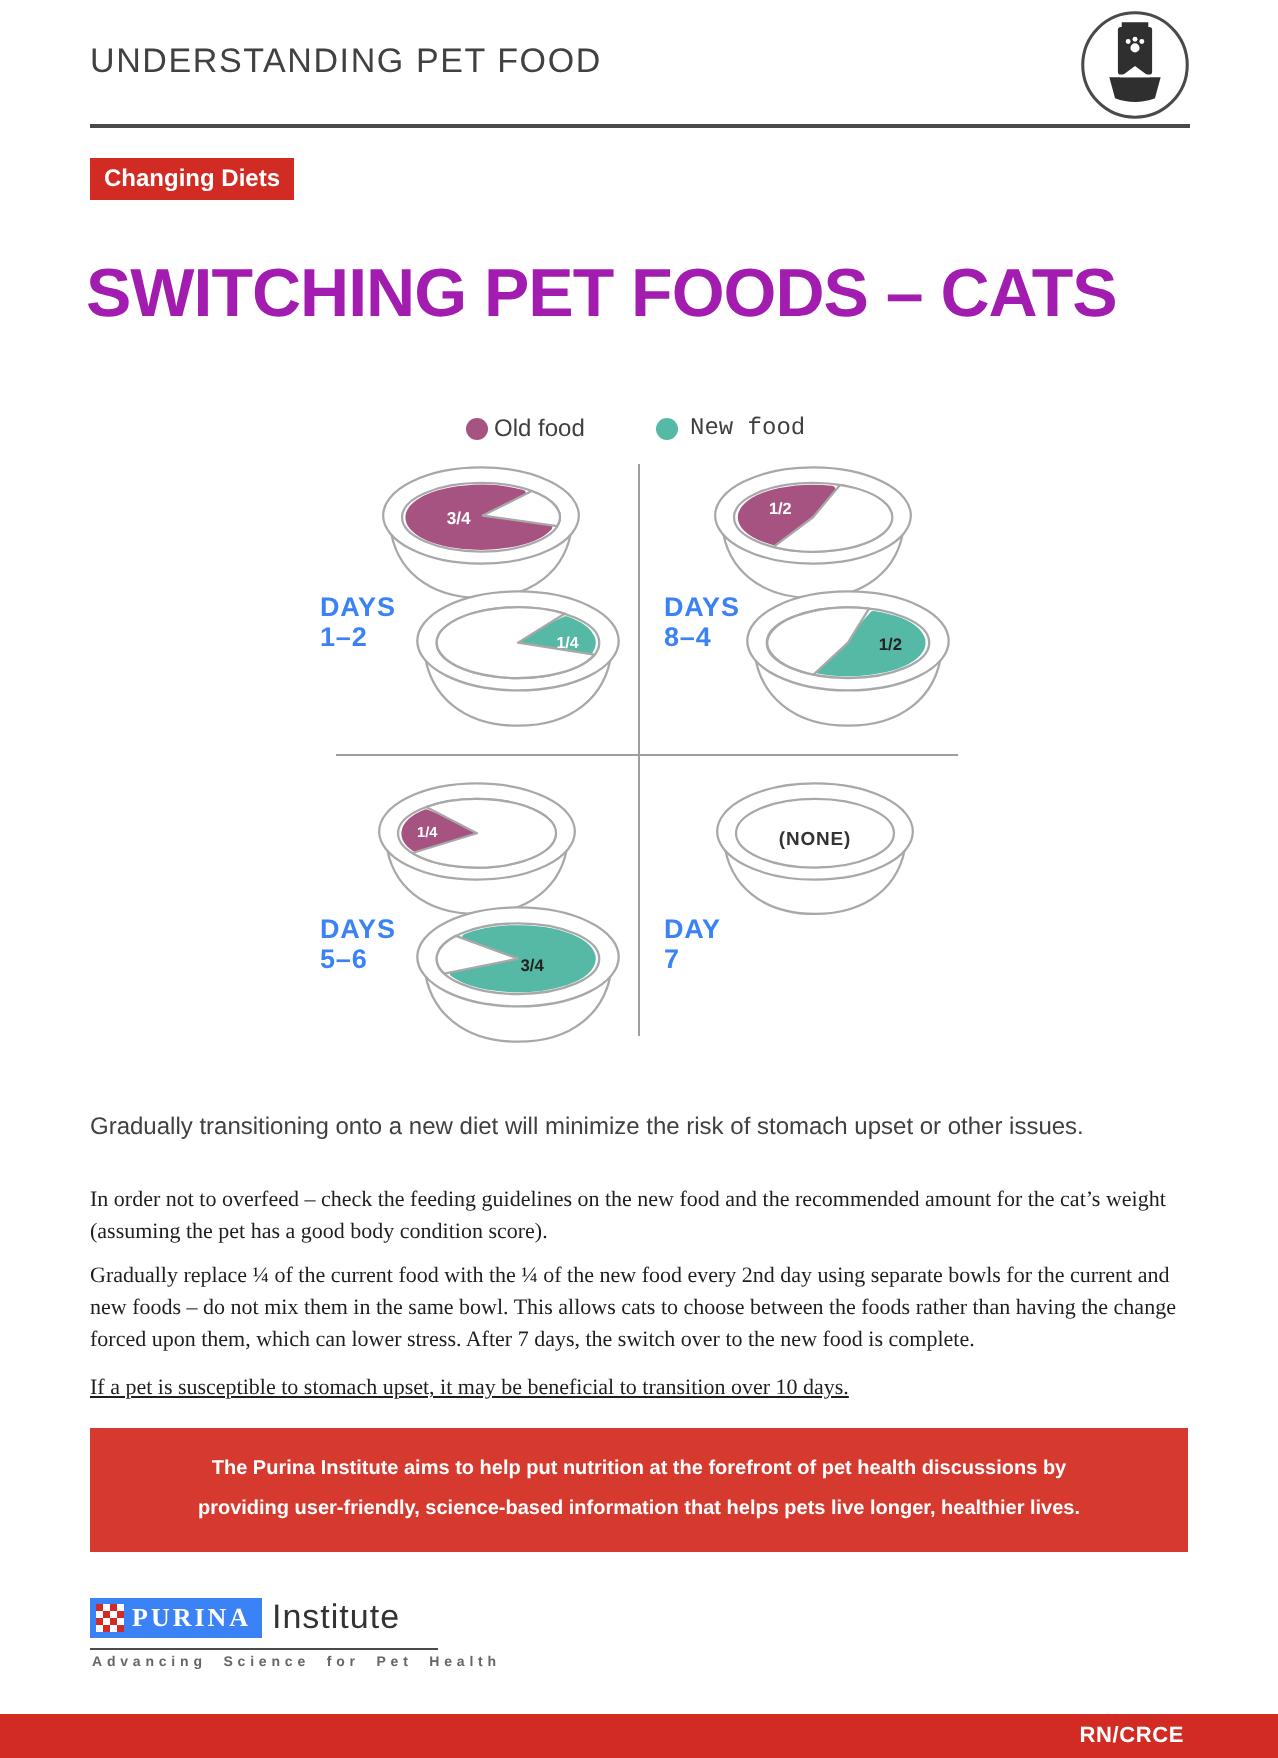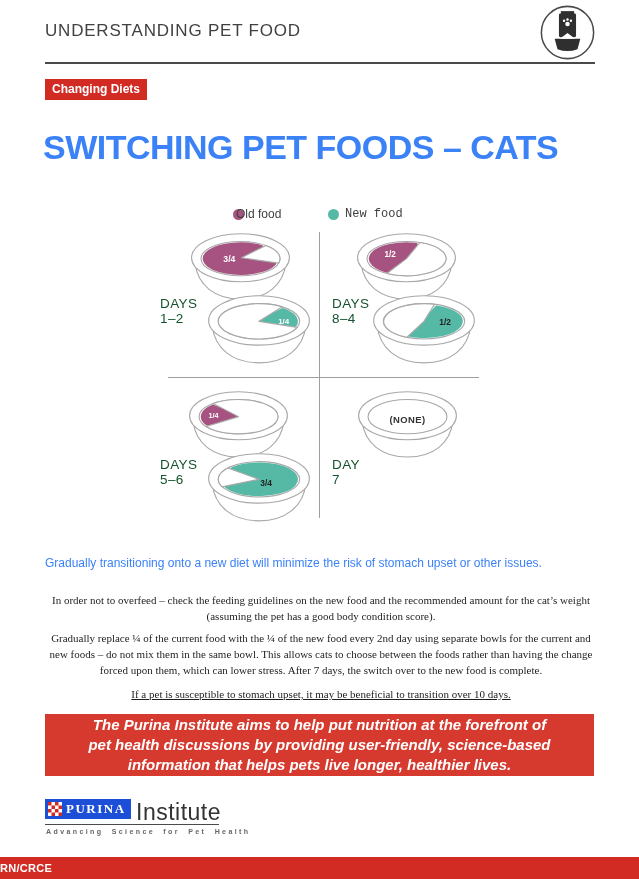--- a/index.html
+++ b/index.html
@@ -6,60 +6,60 @@
   .page{position:relative;width:639px;height:879px;background:#ffffff;margin:0 auto;
         font-family:"Liberation Sans",sans-serif;overflow:hidden;}
   .abs{position:absolute;}
 
   
   .hdr-title{left:45px;top:21px;font-size:17px;letter-spacing:.8px;color:#414141;}
   .hdr-icon{left:539px;top:4px;width:57px;height:57px;}
   .hdr-rule{left:45px;top:62px;width:550px;height:2px;background:#4a4a4a;}
   .badge{left:45px;top:79px;background:#d22b24;color:#fff;font-size:12px;font-weight:bold;
          padding:3px 7px 4px 7px;}
-  .doc-title{left:43px;top:128px;font-size:34px;font-weight:bold;letter-spacing:-.5px;color:#3b82f6;}
+  .doc-title{left:43px;top:128px;font-size:34px;font-weight:bold;letter-spacing:-.5px;color:#a21caf;}
 
   
   .dot{width:11px;height:11px;border-radius:50%;}
   .leg-txt{font-size:12px;color:#3f3f3f;top:207px;}
 
   
   .divider-v{left:319px;top:232px;width:1px;height:286px;background:#9f9f9f;}
   .divider-h{left:168px;top:377px;width:311px;height:1px;background:#9f9f9f;}
-  .qlabel{font-size:13.5px;font-weight:normal;color:#14532d;line-height:15px;letter-spacing:.4px;}
+  .qlabel{font-size:13.5px;font-weight:bold;color:#3b82f6;line-height:15px;letter-spacing:.4px;}
   .bowl-sm{width:103px;height:73px;}
   .bowl-lg{width:106px;height:77px;}
   .bowl svg{display:block;width:100%;height:100%;}
   .frac{font-family:"Liberation Sans",sans-serif;font-weight:bold;}
 
   
-  .highlight{left:45px;top:556px;width:560px;font-size:12px;color:#3b82f6;}
+  .highlight{left:45px;top:556px;width:560px;font-size:12px;color:#404040;}
   .para{left:45px;width:552px;font-family:"Liberation Serif",serif;font-size:11px;
-        line-height:16px;color:#1e1e1e;text-align:center;}
+        line-height:16px;color:#1e1e1e;}
   .p1{top:592px;} .p2{top:630px;} .p3{top:686px;text-decoration:underline;}
 
   
   .info-box{left:45px;top:714px;width:549px;height:62px;background:#d6392e;color:#fff;
             display:flex;align-items:center;justify-content:center;text-align:center;}
-  .info-box span{font-size:15px;font-weight:bold;line-height:20px;padding:0 42px;font-style:italic;}
-
-  
-  .logo-black{left:45px;top:799px;width:86px;height:20px;background:#1d4ed8;display:flex;
+  .info-box span{font-size:10px;font-weight:bold;line-height:20px;padding:0 42px;}
+
+  
+  .logo-black{left:45px;top:799px;width:86px;height:20px;background:#3b82f6;display:flex;
               align-items:center;padding:0;}
   .logo-checker{margin-left:3px;}
   .logo-purina{color:#fff;font-family:"Liberation Serif",serif;font-weight:bold;font-size:13px;
                letter-spacing:1.5px;margin-left:4px;}
-  .logo-institute{left:136px;top:799px;font-size:23px;color:#333;letter-spacing:.5px;}
+  .logo-institute{left:136px;top:799px;font-size:17px;color:#333;letter-spacing:.5px;}
   .logo-rule{left:45px;top:824px;width:174px;height:1px;background:#4a4a4a;}
   .logo-tagline{left:46px;top:828px;font-size:7px;font-weight:bold;letter-spacing:2.4px;
                 word-spacing:4px;color:#666;}
 
   
   .footer-bar{left:0;top:857px;width:639px;height:22px;background:#d22b24;color:#fff;
-              font-size:11px;font-weight:bold;letter-spacing:.3px;
+              font-size:11px;font-weight:bold;letter-spacing:.3px;text-align:right;
               line-height:22px;padding-right:47px;box-sizing:border-box;}
 </style>
 </head>
 <body>
 
 <div class="page">
 
   <div class="abs hdr-title">UNDERSTANDING PET FOOD</div>
   <div class="abs hdr-icon">
     <svg viewBox="0 0 60 60">
@@ -72,21 +72,21 @@
       <circle cx="33.6" cy="17.6" r="1.3" fill="#fff"></circle>
       <path d="M16.5,36.5 L43.5,36.5 L40.5,47.5 Q30,51.5 19.5,47.5 Z" fill="#2f2f2f"></path>
       <path d="M22,36.5 L30,30.5 L38,36.5 Z" fill="#ffffff"></path>
     </svg>
   </div>
   <div class="abs hdr-rule"></div>
   <div class="abs badge">Changing Diets</div>
   <div class="abs doc-title">SWITCHING PET FOODS – CATS</div>
 
   <div class="abs dot" style="left:233px;top:209px;background:#a75381;"></div>
-  <div class="abs leg-txt" style="left:236px;">Old food</div>
+  <div class="abs leg-txt" style="left:247px;">Old food</div>
   <div class="abs dot" style="left:328px;top:209px;background:#56b9a6;"></div>
   <div class="abs leg-txt" style="left:345px;font-family:Liberation Mono, monospace;">New food</div>
 
   <div class="abs divider-v"></div>
   <div class="abs divider-h"></div>
 
   <div class="abs qlabel" style="left:160px;top:296px;">
     <div>DAYS</div>
     <div>1–2</div>
   </div>

